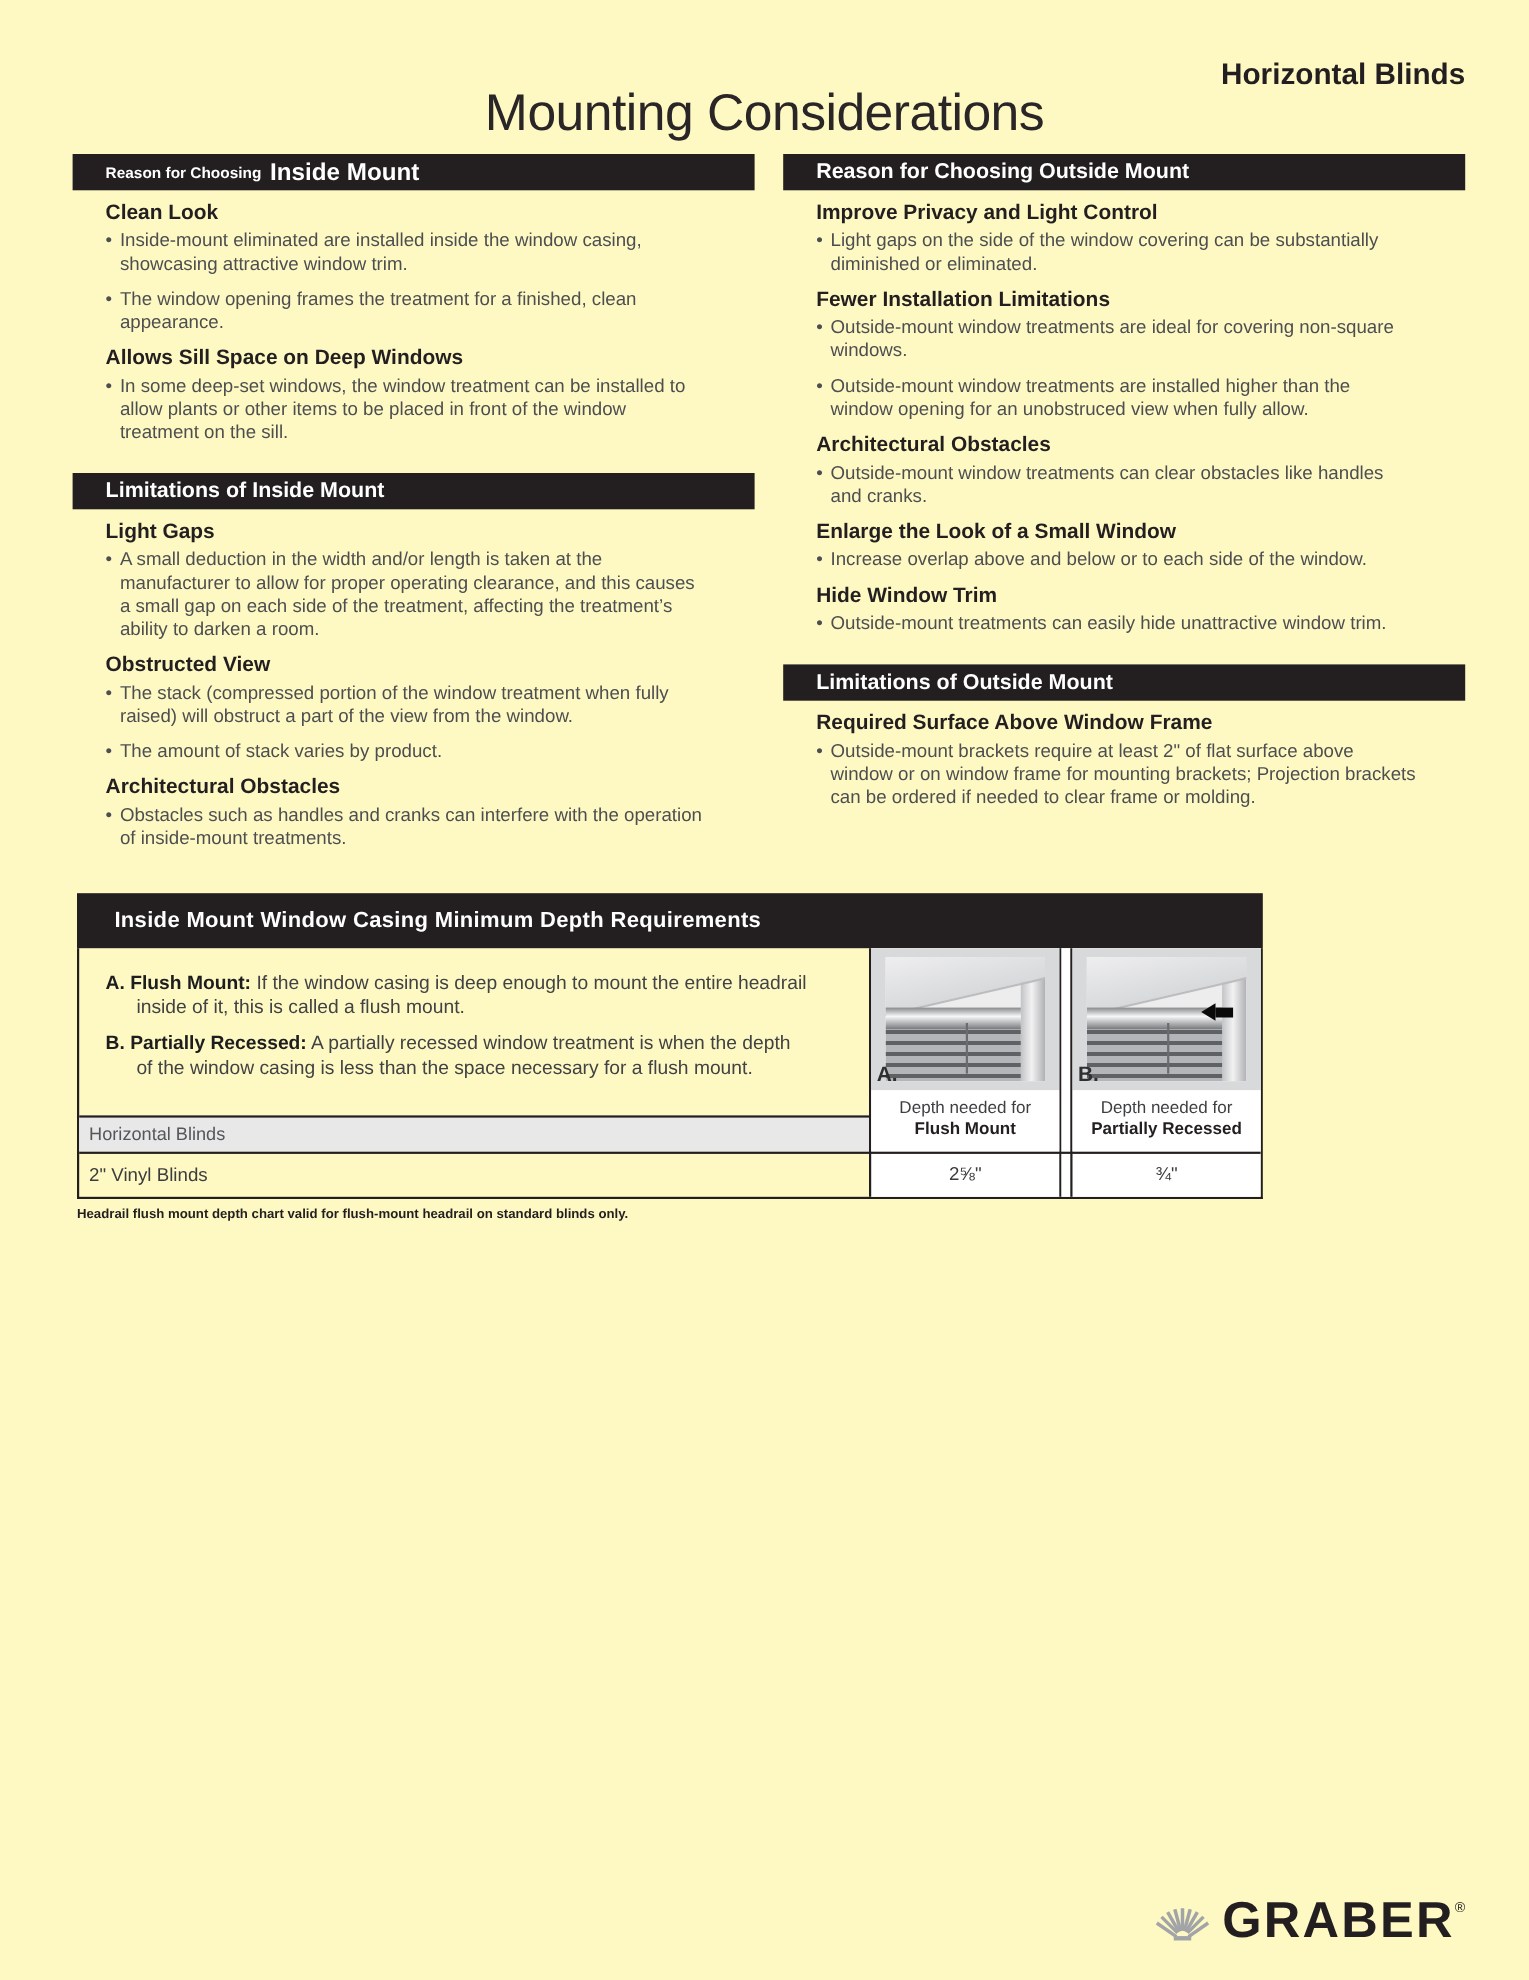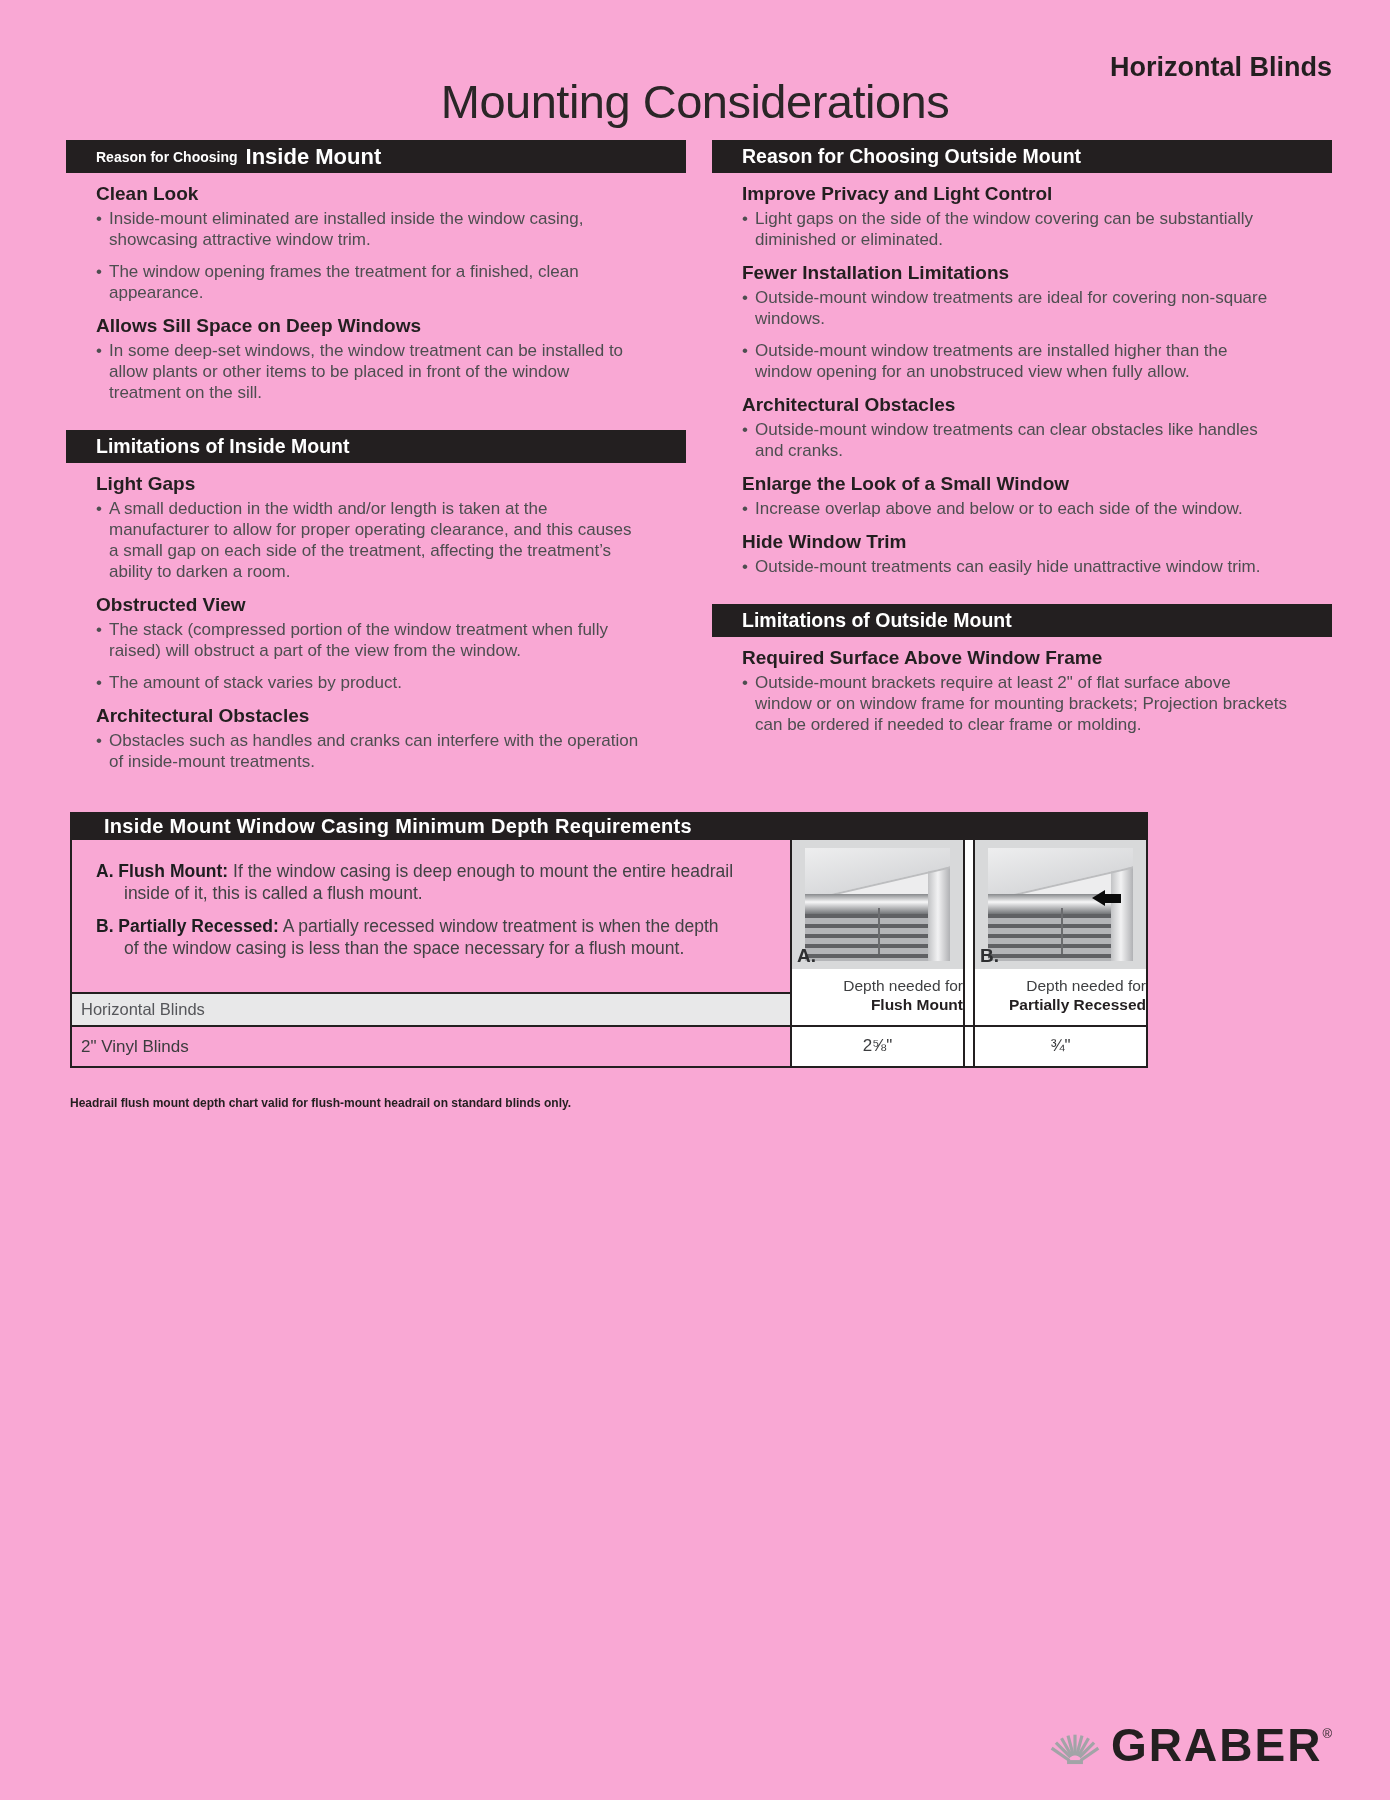--- a/index.html
+++ b/index.html
@@ -1,16 +1,16 @@
 <!DOCTYPE html>
 <html><head>
 <meta charset="utf-8">
 <style>
   html,body{margin:0;padding:0;background:#fff;}
-  .page{position:relative;width:1390px;height:1800px;background:#f9a8d4;
+  .page{position:relative;width:1390px;height:1800px;background:#fef9c3;
         font-family:"Liberation Sans", sans-serif;color:#231f20;overflow:hidden;}
 
   
   .brand{position:absolute;top:52px;right:58px;font-size:27px;font-weight:bold;color:#231f20;}
   .title{position:absolute;top:74px;left:0;width:100%;text-align:center;margin:0;
          font-size:47px;font-weight:400;color:#2a2627;letter-spacing:-0.5px;}
 
   
   .col{position:absolute;top:140px;width:620px;}
   .col-left{left:66px;}
@@ -25,21 +25,21 @@
   .bar-text{font-size:19.5px;font-weight:bold;}
 
   .col-content{padding:0 45px 2px 30px;}
   .col-content h3{font-size:19px;font-weight:bold;color:#231f20;margin:9px 0 3px 0;line-height:23px;}
   .bullet{display:flex;margin:0 0 11px 0;padding-left:0;}
   .bullet::before{content:"\2022";flex:none;width:13px;color:#4d4e50;font-size:17px;line-height:21px;}
   .bullet .bt{flex:1;font-size:17px;line-height:21px;color:#4d4e50;}
 
   
   .depth-table{position:absolute;left:70px;top:812px;width:1078px;}
-  .dt-bar{background:#231f20;color:#fff;height:28px;display:flex;align-items:center;
+  .dt-bar{background:#231f20;color:#fff;height:50px;display:flex;align-items:center;
           padding-left:34px;box-sizing:border-box;font-size:20px;font-weight:bold;letter-spacing:0.3px;}
   .dt-body{position:relative;height:226px;border:2px solid #231f20;border-top:none;box-sizing:content-box;}
 
   .dt-desc{position:absolute;left:0;top:0;width:718px;height:164px;box-sizing:border-box;
            padding:20px 56px 0 24px;}
   .dt-item{margin:0 0 11px 0;font-size:17.5px;line-height:22px;color:#414244;
            padding-left:28px;text-indent:-28px;}
   .dt-label{font-weight:bold;color:#1d1d1f;}
 
   .dt-grayrow{position:absolute;left:0;top:152px;width:718px;height:33px;box-sizing:border-box;
@@ -65,21 +65,21 @@
                background:linear-gradient(180deg,#87898c,#f7f7f8 40%,#737578);}
   .ph-slats{position:absolute;left:0;right:22px;top:66px;bottom:0;
             background:repeating-linear-gradient(180deg,#606164 0 4px,#b4b5b8 4px 10px);}
   .ph-wand{position:absolute;left:50%;top:60px;width:2px;height:46px;background:#6b6c6f;}
   .fig-label{position:absolute;left:5px;bottom:2px;font-size:19px;font-weight:bold;color:#2e2f31;}
   .ph-arrow{position:absolute;right:12px;top:42px;display:flex;align-items:center;}
   .ph-arrow .tip{width:0;height:0;border-top:8px solid transparent;border-bottom:8px solid transparent;
                  border-right:13px solid #0a0a0a;}
   .ph-arrow .shaft{width:16px;height:9px;background:#0a0a0a;}
 
-  .fig-cap{height:56px;text-align:right;padding-top:7px;box-sizing:border-box;background:#fff;}
+  .fig-cap{height:56px;text-align:center;padding-top:7px;box-sizing:border-box;background:#fff;}
   .cap1{font-size:15.5px;color:#3e3f41;line-height:19px;}
   .cap2{font-size:15.5px;color:#231f20;font-weight:bold;line-height:19px;}
   .fig-val{height:41px;display:flex;align-items:center;justify-content:center;
            font-size:17px;color:#3b3c3e;}
 
   .note{position:absolute;left:70px;top:1096px;margin:0;font-size:12px;font-weight:bold;color:#231f20;}
 
   
   .footer-logo{position:absolute;right:58px;top:1722px;display:flex;align-items:center;}
   .logo-icon{margin-right:9px;}

